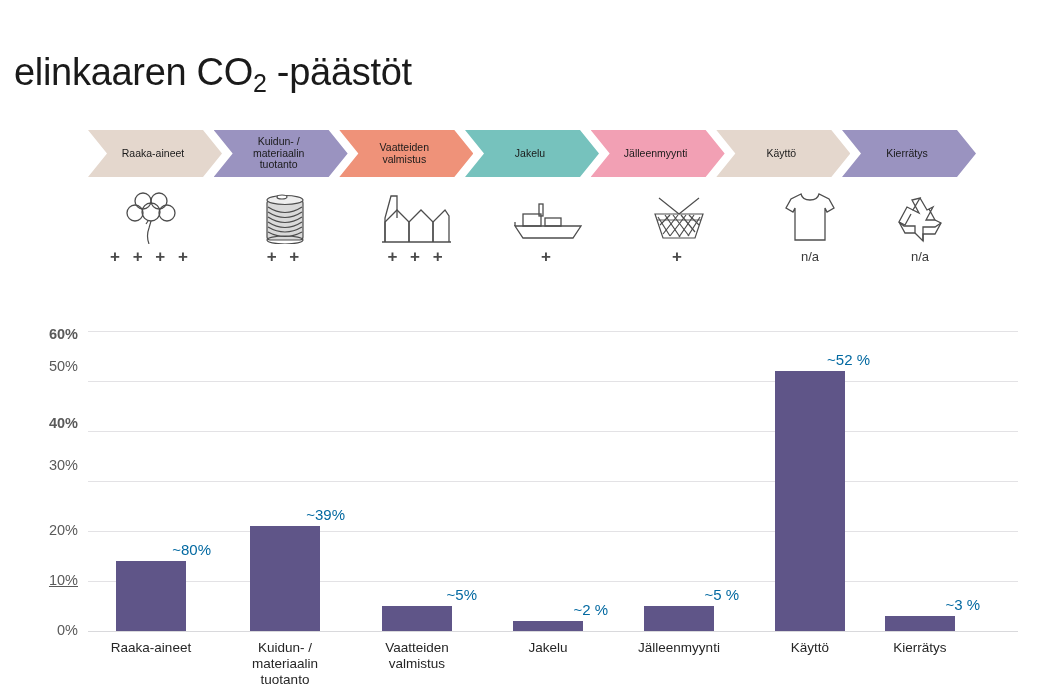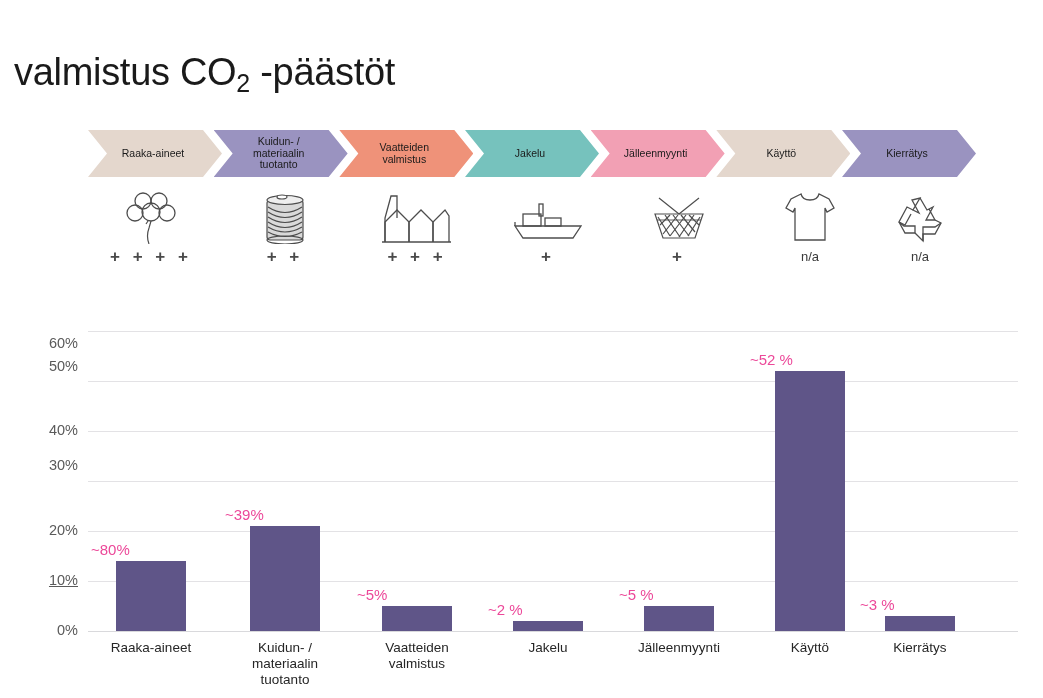--- a/index.html
+++ b/index.html
@@ -73,41 +73,41 @@
     color:#5a5a5a;
     transform:translateY(-9px);
   }
   .bar{
     position:absolute;
     background:#5f5588;
     bottom:0;
   }
   .bar-label{
     position:absolute;
-    text-align:left;
+    text-align:right;
     font-size:15px;
-    color:#ec4899;
+    color:#0369a1;
     white-space:nowrap;
     transform:translateY(-20px);
   }
   .xlabel{
     position:absolute;
     text-align:center;
     font-size:13.5px;
     line-height:16px;
     color:#262626;
   }
   .baseline{position:absolute;left:88px;width:930px;height:1px;background:#d9d9dc;}
 </style>
 </head>
 <body>
 
 <div id="title">
   <br>
-  <span>valmistus CO</span><sub>2</sub><span> -päästöt</span>
+  <span>elinkaaren CO</span><sub>2</sub><span> -päästöt</span>
 </div>
 
 <div id="chevron-band">
     <div class="chev" style="left: 0px; width: 134px; background: rgb(228, 215, 205); z-index: 7;">
       <span>Raaka-aineet</span>
     </div>
     <div class="chev" style="left: 125.667px; width: 134px; background: rgb(154, 147, 192); z-index: 6;">
       <span>Kuidun- /<br>materiaalin<br>tuotanto</span>
     </div>
     <div class="chev" style="left: 251.333px; width: 134px; background: rgb(239, 146, 121); z-index: 5;">
@@ -240,23 +240,23 @@
       <div class="bar-label" style="left: 531px; width: 120px; top: 275px;">~5 %</div>
       <div class="bar" style="left: 687px; width: 70px; height: 260px; background: rgb(95, 85, 136);"></div>
       <div class="bar-label" style="left: 662px; width: 120px; top: 40px;">~52 %</div>
       <div class="bar" style="left: 797px; width: 70px; height: 15px; background: rgb(95, 85, 136);"></div>
       <div class="bar-label" style="left: 772px; width: 120px; top: 285px;">~3 %</div>
     </div>
 <div class="ytick" style="top: 331px;">0%</div>
     <div class="ytick" style="top: 281px; text-decoration: underline;">10%</div>
     <div class="ytick" style="top: 231px;">20%</div>
     <div class="ytick" style="top: 166px;">30%</div>
-    <div class="ytick" style="top: 131px;">40%</div>
+    <div class="ytick" style="top: 124px; font-weight: bold;">40%</div>
     <div class="ytick" style="top: 67px;">50%</div>
-    <div class="ytick" style="top: 44px;">60%</div>
+    <div class="ytick" style="top: 35px; font-weight: bold;">60%</div>
     <div class="xlabel" style="left: 86px; width: 130px; top: 340px;">Raaka-aineet</div>
     <div class="xlabel" style="left: 220px; width: 130px; top: 340px;">Kuidun- /<br>materiaalin<br>tuotanto</div>
     <div class="xlabel" style="left: 352px; width: 130px; top: 340px;">Vaatteiden<br>valmistus</div>
     <div class="xlabel" style="left: 483px; width: 130px; top: 340px;">Jakelu</div>
     <div class="xlabel" style="left: 614px; width: 130px; top: 340px;">Jälleenmyynti</div>
     <div class="xlabel" style="left: 745px; width: 130px; top: 340px;">Käyttö</div>
     <div class="xlabel" style="left: 855px; width: 130px; top: 340px;">Kierrätys</div>
     <div class="baseline" style="top: 331px;"></div>
   </div>
 

